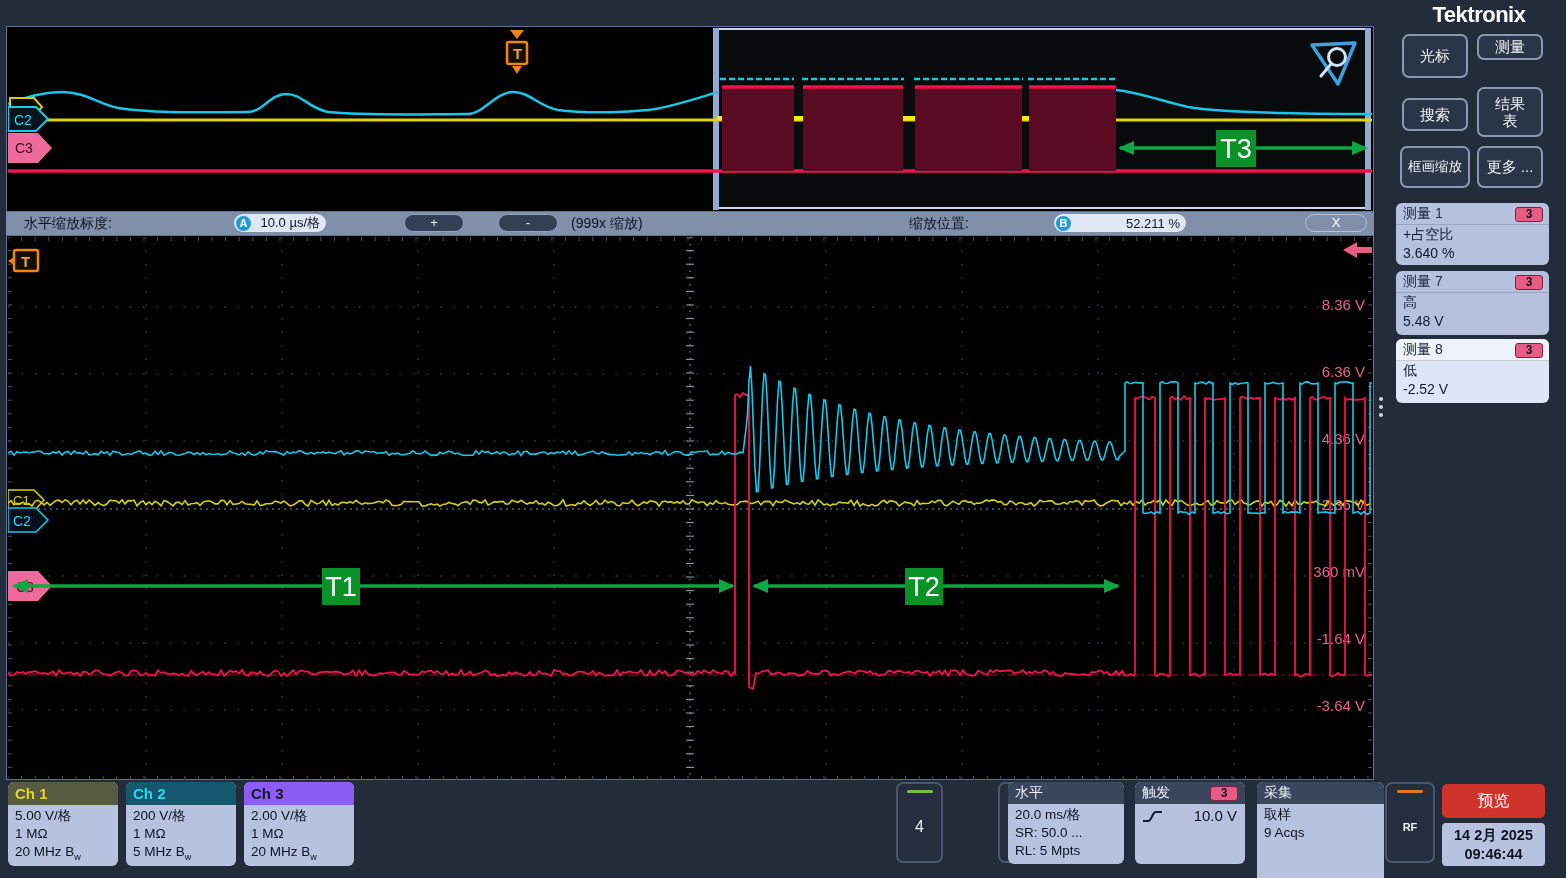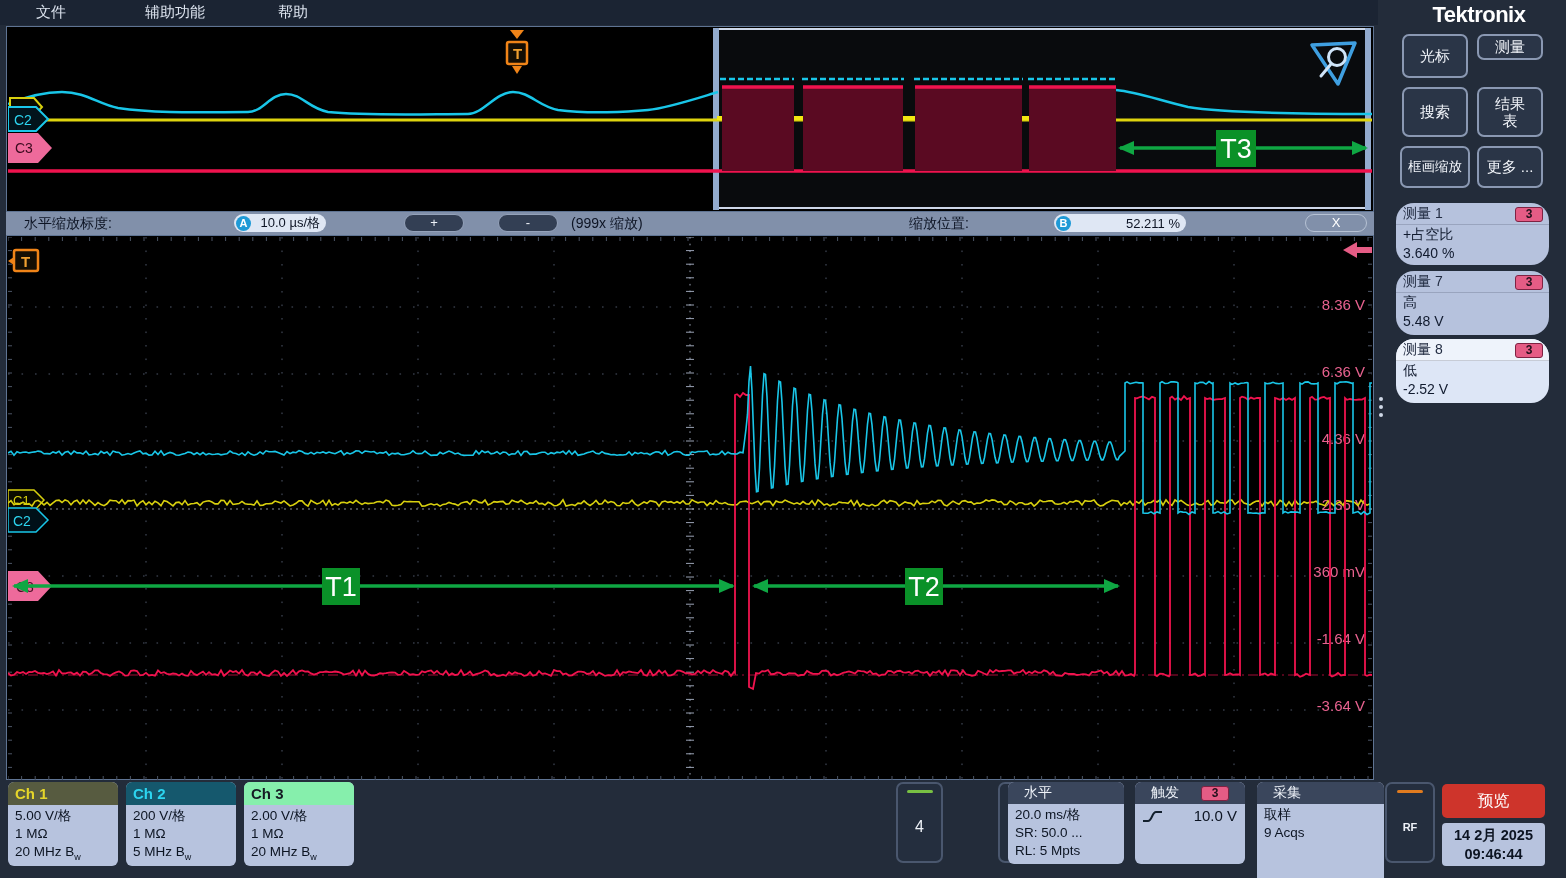--- a/index.html
+++ b/index.html
@@ -25,35 +25,35 @@
   .pillval{flex:1;text-align:right;font-size:13px;color:#0d1424;padding:3px 6px;white-space:nowrap;}
   .zbtn{position:absolute;top:2px;width:60px;height:18px;border-radius:9px;background:#333f54;
         border:1px solid #94a2ba;color:#eef2f8;font-size:13px;line-height:15px;text-align:center;box-sizing:border-box;}
   .xbtn{background:transparent;border:1px solid #b6c2d4;}
   
   .logo{position:absolute;left:1404px;top:2px;width:150px;height:26px;color:#fff;font-size:22px;
         font-weight:bold;letter-spacing:-0.5px;text-align:center;}
   .sbtn{position:absolute;background:#2a3547;border:2px solid #8a98b2;border-radius:7px;color:#f2f5fa;
         display:flex;align-items:center;justify-content:center;text-align:center;font-size:15px;
         box-sizing:border-box;line-height:1.15;}
-  .meas{position:absolute;left:1396px;width:153px;background:#b6c2dd;border-radius:18px;
+  .meas{position:absolute;left:1396px;width:153px;background:#b6c2dd;border-radius:6px;
         box-sizing:border-box;overflow:hidden;}
   .meas.sel{background:#dde6f6;}
   .meas .mhd{display:flex;align-items:center;justify-content:space-between;padding:2px 6px 1px 7px;
              border-bottom:1px solid rgba(20,30,50,0.18);font-size:14px;color:#222c42;}
   .meas.sel .mhd{background:#eef3fb;}
   .chip{width:28px;height:15px;background:#e55c85;border:1px solid #7e2242;border-radius:3px;font-size:12px;
         font-weight:bold;color:#23101c;display:flex;align-items:center;justify-content:center;box-sizing:border-box;}
   .meas .ml{font-size:14px;color:#101a2e;padding:1px 0 0 7px;line-height:1.25;}
   
   .chb{position:absolute;top:782px;width:110px;height:84px;border-radius:6px;overflow:hidden;background:#b7c3de;}
   .chb .hd{height:23px;font-size:15px;font-weight:bold;padding-left:7px;display:flex;align-items:center;}
   .chb .bd,.dkb .bd{padding:2px 0 0 7px;font-size:13.5px;color:#0c1422;line-height:1.33;}
   .dkb{position:absolute;top:782px;border-radius:6px;overflow:hidden;background:#b7c3de;}
-  .dkb .hd{height:22px;background:#3a465c;color:#f0f4fa;font-size:14px;padding:0 16px;
+  .dkb .hd{height:22px;background:#3a465c;color:#f0f4fa;font-size:14px;padding:0 7px;
            display:flex;align-items:center;justify-content:space-between;}
   .sqbtn{position:absolute;top:782px;height:81px;background:#242e3e;border:2px solid #4a576e;border-radius:7px;
          box-sizing:border-box;color:#eef2f8;display:flex;flex-direction:column;align-items:center;}
   .accline{width:26px;height:3px;border-radius:2px;margin-top:6px;}
   .sqbtn .lbl{flex:1;display:flex;align-items:center;font-size:16px;}
   .mathbtn{position:absolute;left:950px;top:782px;width:48px;height:81px;background:#242e3e;
            border:2px solid #4a576e;border-radius:7px;box-sizing:border-box;color:#eef2f8;font-size:13px;
            display:flex;flex-direction:column;align-items:center;justify-content:center;line-height:1.35;margin-left:48px;}
   .preview{position:absolute;left:1442px;top:784px;width:103px;height:34px;background:#ce342b;border-radius:5px;
            color:#fff;font-size:16px;display:flex;align-items:center;justify-content:center;}
@@ -63,25 +63,20 @@
   .dots{position:absolute;left:1379px;top:397px;width:6px;display:flex;flex-direction:column;gap:4px;}
   .dots i{width:4px;height:4px;border-radius:50%;background:#cfd8e6;}
   sub.bw{font-size:9px;}
   svg text{font-family:"Liberation Sans",sans-serif;}
 </style>
 </head>
 <body>
 
 <div class="stage">
 
-  <div class="menubar">
-    <span class="mi" style="left:36px">文件</span>
-    <span class="mi" style="left:145px">辅助功能</span>
-    <span class="mi" style="left:278px">帮助</span>
-  </div>
 
   <div class="logo">Tektronix</div>
 
   <div id="ov-panel" class="panel">
     <svg width="1364" height="182" viewBox="0 0 1364 182">
 
       <rect x="710" y="1" width="650" height="179" fill="rgba(130,150,185,0.07)" stroke="#cdd7e8" stroke-width="2"></rect>
       <rect x="705" y="0" width="6" height="182" fill="#93abce"></rect>
       <rect x="1357" y="0" width="6" height="182" fill="#93abce"></rect>
 
@@ -556,21 +551,21 @@
   </div>
 
   <div class="dots">
       <i></i>
       <i></i>
       <i></i>
     </div>
 
   <div class="sbtn" style="left:1402px;top:34px;width:66px;height:44px">光标</div>
   <div class="sbtn" style="left:1477px;top:34px;width:66px;height:26px">测量</div>
-  <div class="sbtn" style="left:1402px;top:87px;width:66px;height:50px">搜索</div>
+  <div class="sbtn" style="left:1402px;top:98px;width:66px;height:33px">搜索</div>
   <div class="sbtn" style="left:1477px;top:87px;width:66px;height:50px;padding:16px 14px">结果表</div>
   <div class="sbtn" style="left:1400px;top:146px;width:70px;height:42px;font-size:13.5px">框画缩放</div>
   <div class="sbtn" style="left:1477px;top:146px;width:66px;height:42px">更多 ...</div>
 
   <div class="meas" style="top:203px;height:62px">
     <div class="mhd">
         <span>测量 1</span>
       <span class="chip">3</span>
       </div>
     <div class="ml">+占空比</div>
@@ -603,21 +598,21 @@
   </div>
   <div class="chb" style="left:126px">
     <div class="hd" style="background:#15586d;color:#2cd5f0">Ch 2</div>
     <div class="bd">
       <div>200 V/格</div>
       <div>1 MΩ</div>
       <div><span>5 MHz</span> <span>B</span><sub class="bw">w</sub></div>
     </div>
   </div>
   <div class="chb" style="left:244px">
-    <div class="hd" style="background:#86efac;color:#151a24">Ch 3</div>
+    <div class="hd" style="background:#8b5cf6;color:#151a24">Ch 3</div>
     <div class="bd">
       <div>2.00 V/格</div>
       <div>1 MΩ</div>
       <div><span>20 MHz</span> <span>B</span><sub class="bw">w</sub></div>
     </div>
   </div>
 
   <div class="sqbtn" style="left:896px;width:47px">
     <span class="accline" style="background:#78c043"></span>
     <span class="lbl">4</span>

